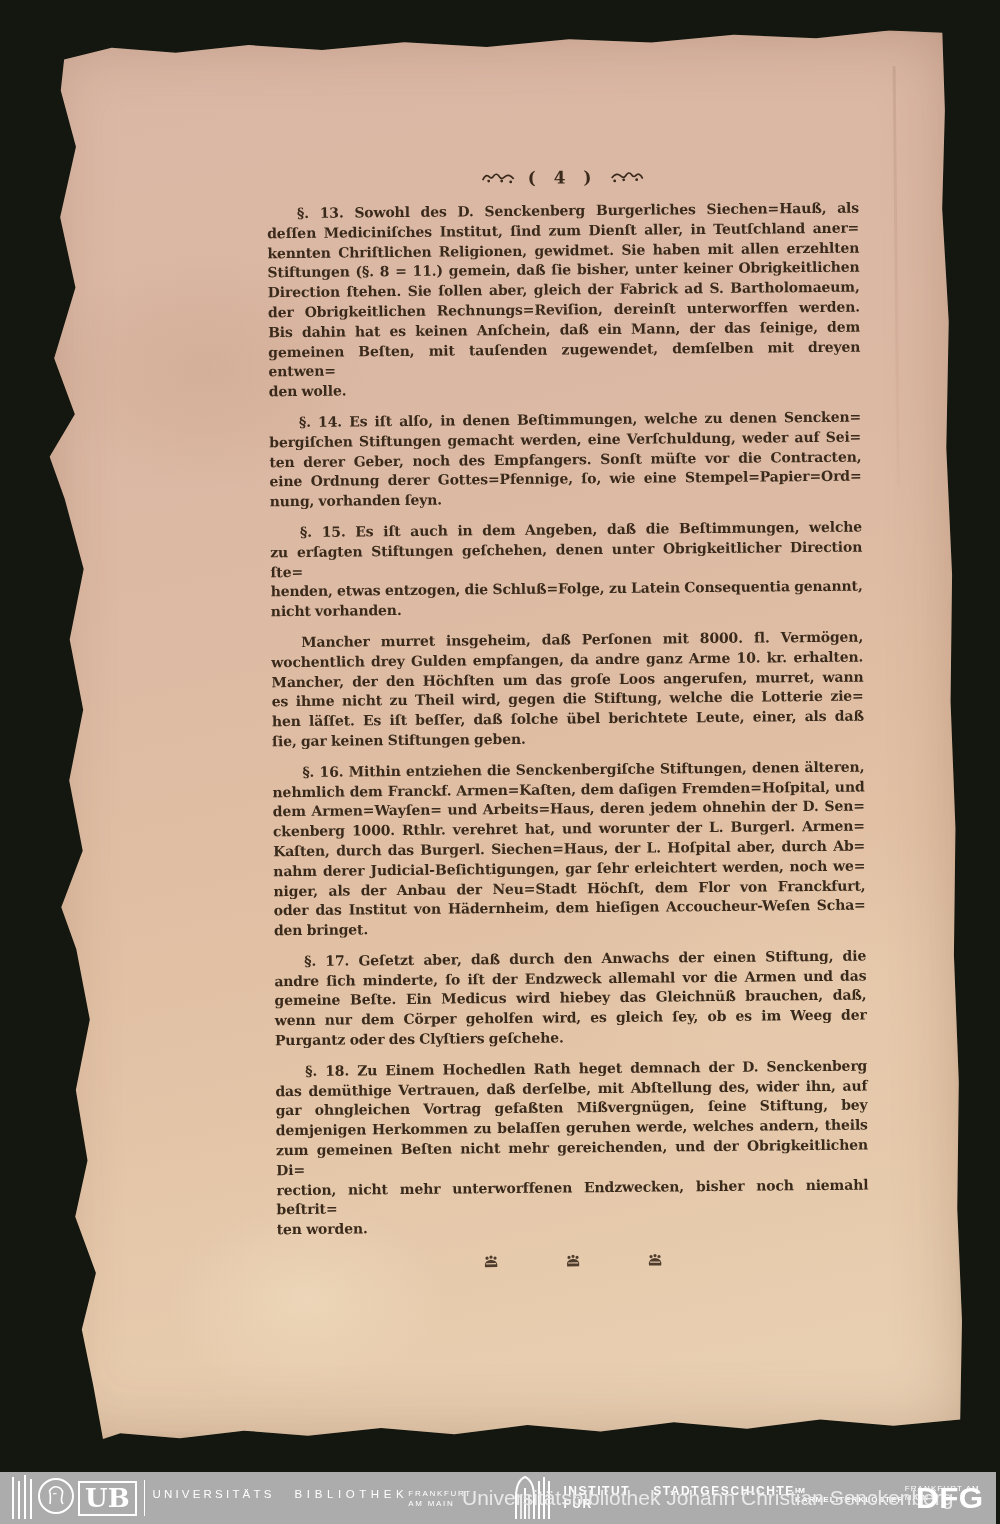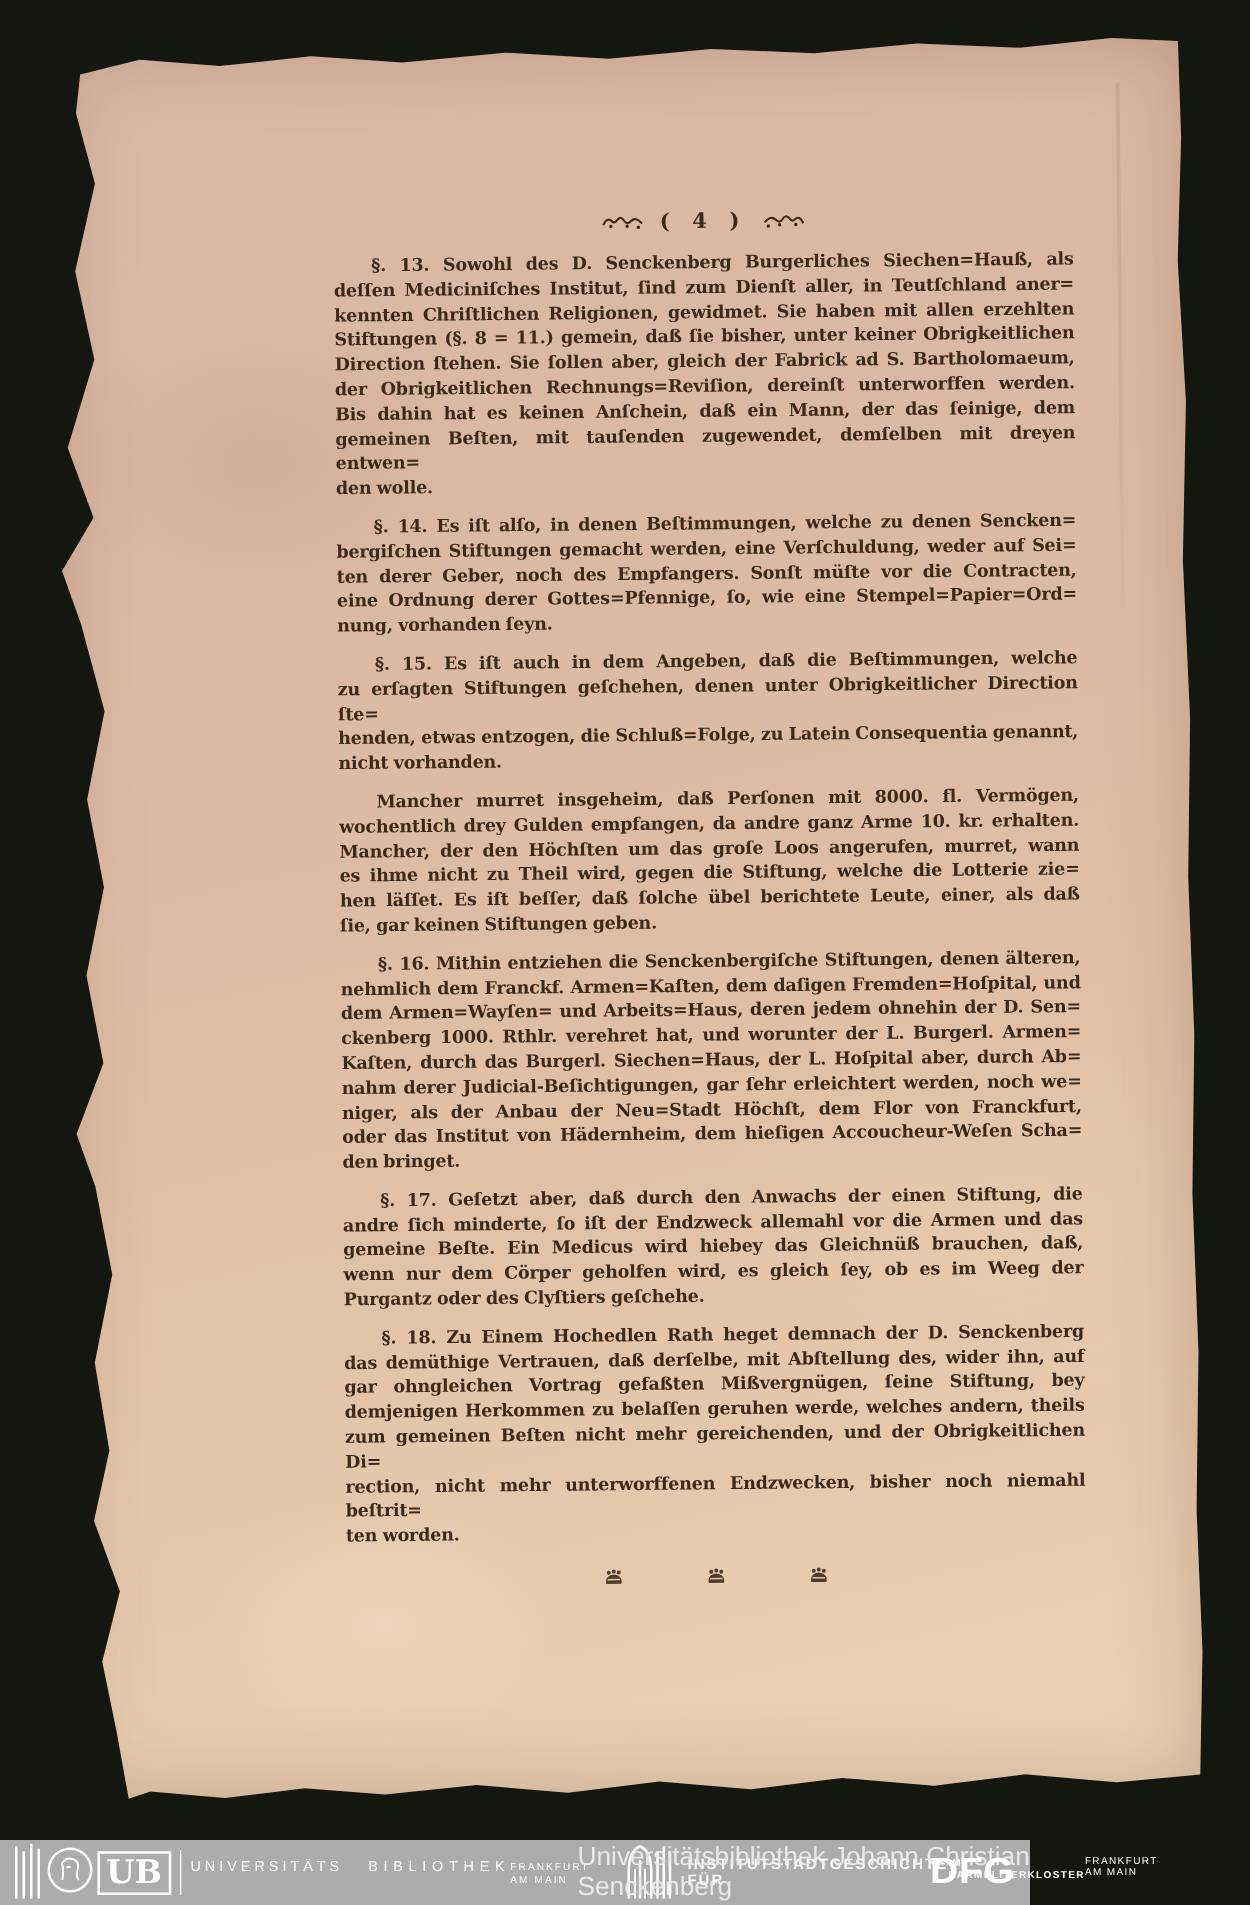--- a/index.html
+++ b/index.html
@@ -49,21 +49,21 @@
     letter-spacing:-0.15px;word-spacing:-0.4px;
     text-align:justify;text-align-last:justify;
     color:#3a2a1b;
   }
   .line.first{text-indent:30px;}
   .line.last{text-align-last:left;}
   .ornament-row{display:flex;justify-content:center;gap:62px;margin-top:16px;}
   .ornament-row svg{opacity:0.88;}
   
   .footer-bar{
-    position:absolute;left:0;top:1472px;width:824px;height:52px;
+    position:absolute;left:0;top:1472px;width:996px;height:52px;
     background:#acacac;display:flex;align-items:center;
     font-family:"Liberation Sans",sans-serif;
   }
   .ub-logo{display:flex;align-items:center;margin-left:10px;color:#fff;}
   .ub-acronym{
     font-family:"DejaVu Serif",serif;font-weight:bold;font-size:26px;line-height:1;
     border:2px solid #fff;padding:2px 5px 3px 5px;margin-left:2px;
   }
   .ub-sep{width:2px;height:36px;background:#fff;margin:0 7px 0 7px;}
   .logo-textblock{display:flex;flex-direction:row;justify-content:center;line-height:1.18;}

